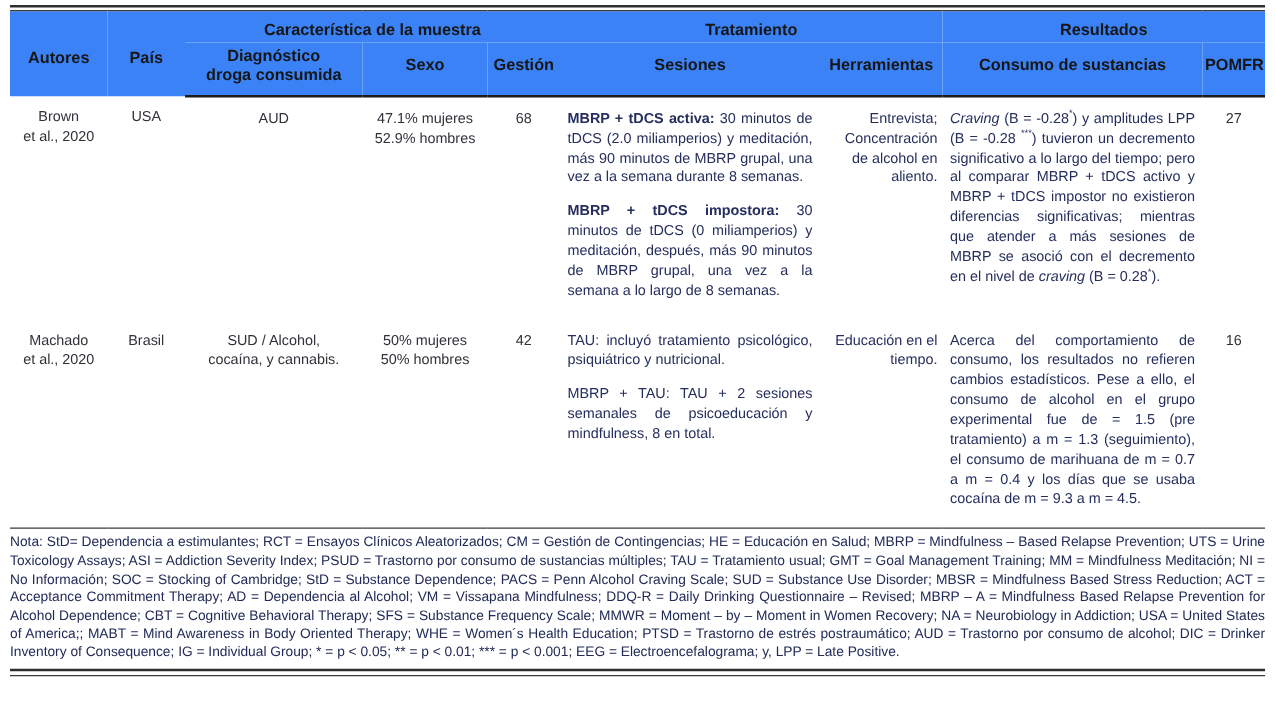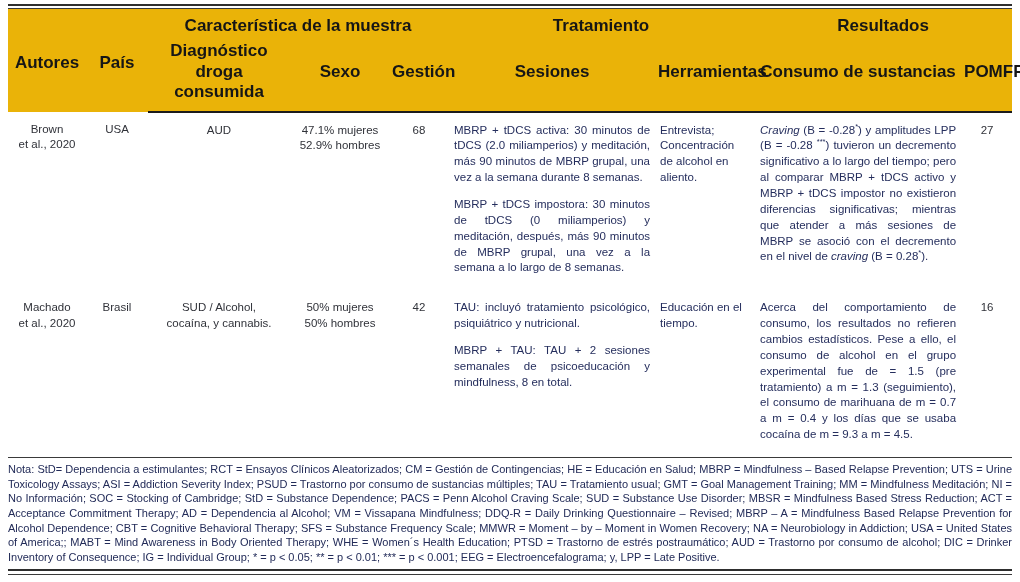--- a/index.html
+++ b/index.html
@@ -3,35 +3,35 @@
 <meta charset="utf-8">
 <style>
   html, body { margin: 0; padding: 0; background: #ffffff; }
   body { width: 1020px; height: 582px; overflow: hidden; font-family: "Liberation Sans", sans-serif; }
   .page { box-sizing: border-box; width: 1020px; height: 582px; padding: 4px 8px 2px; }
 
   .rule-top-outer { border-top: 2px solid #2e2e2e; margin-bottom: 2px; }
   .main-table { width: 1004px; border-collapse: collapse; table-layout: fixed; border-top: 1px solid #3a3a3a; }
 
   thead th {
-    background: #eab308; font-weight: bold; color: #161616;
-    font-size: 17px; line-height: 1.2; padding: 3px 2px; text-align: center; vertical-align: middle;
+    background: #3b82f6; font-weight: bold; color: #161616;
+    font-size: 13px; line-height: 1.2; padding: 3px 2px; text-align: center; vertical-align: middle;
   }
   .group-row th { padding-top: 7px; padding-bottom: 2px; }
   .sub-row th { border-bottom: 2px solid #1b1b1b; padding-bottom: 8px; }
   th.pre, td.pre { white-space: pre-line; margin-top: 32px; }
 
   tbody td { vertical-align: top; font-size: 11.5px; line-height: 1.38; padding: 10px 4px 14px; }
   td.plain { color: #303239; text-align: center; white-space: pre-line; }
   td.rich  { color: #252e5d; text-align: justify; padding-left: 6px; padding-right: 6px; }
-  td.rich-center { color: #252e5d; text-align: left; }
+  td.rich-center { color: #252e5d; text-align: right; }
   tbody tr:last-child td { border-bottom: 1px solid #3a3a3a; }
 
   .para + .para { margin-top: 11px; }
-  .b { font-weight: normal; }
+  .b { font-weight: bold; }
   .i { font-style: italic; }
   sup { font-size: 0.65em; line-height: 0; }
 
   .note {
     color: #222b58; font-size: 11px; line-height: 1.33;
     text-align: justify; padding: 4px 0 5px;
   }
   .rule-bottom-1 { border-top: 2px solid #2e2e2e; margin-bottom: 3px; }
   .rule-bottom-2 { border-top: 1px solid #3a3a3a; }
 </style>

